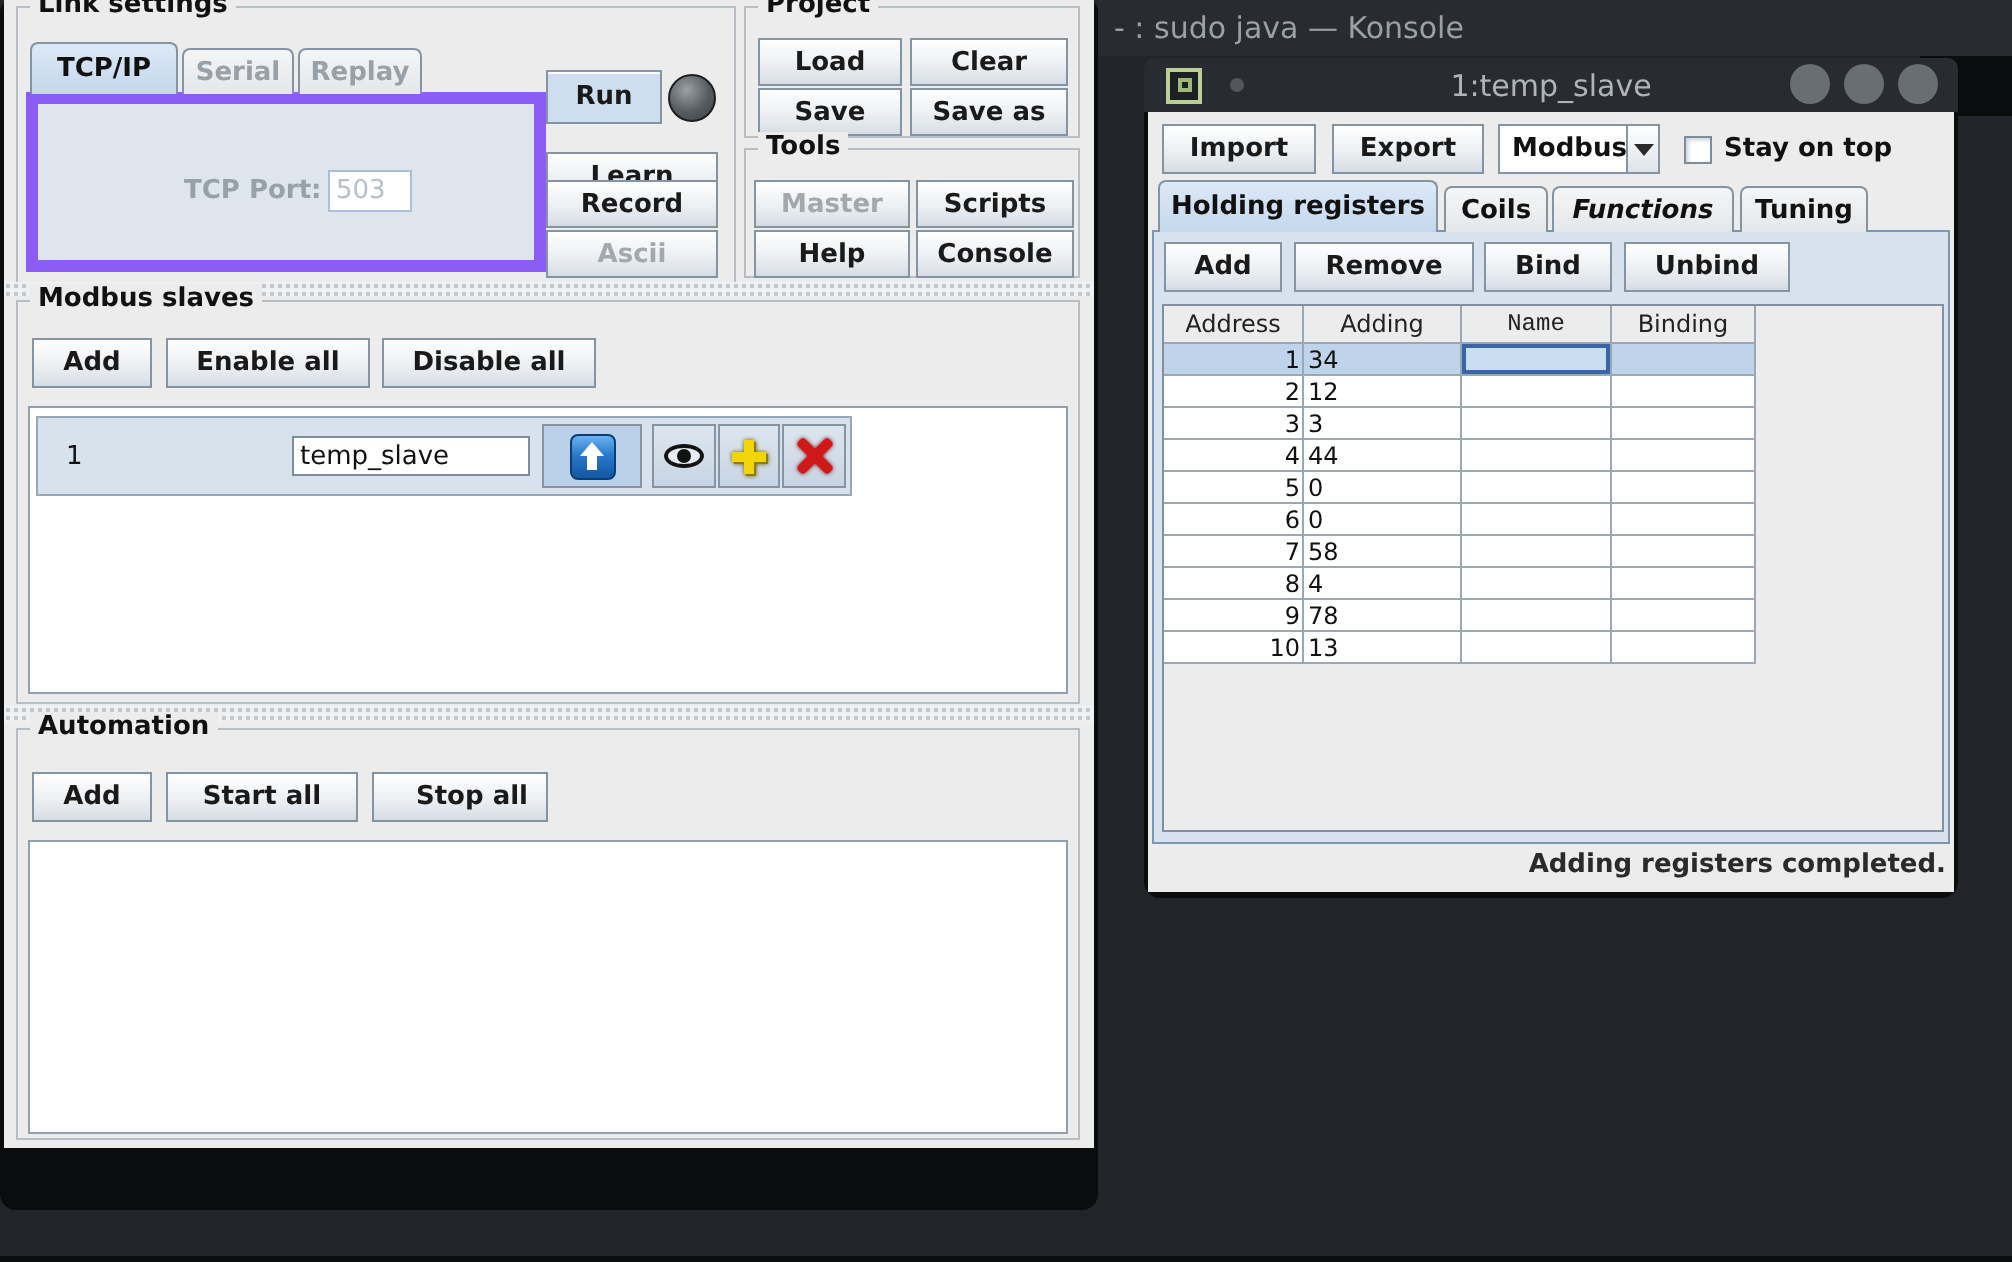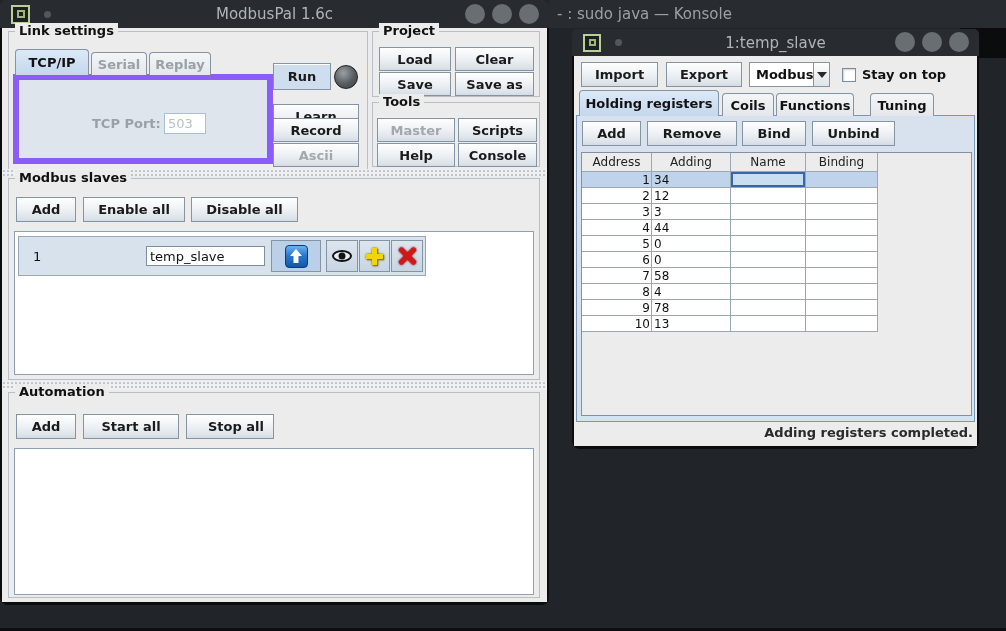--- a/index.html
+++ b/index.html
@@ -88,32 +88,20 @@
 </style>
 </head>
 <body>
 
 <div class="abs konsole-bar">
   <span>- : sudo java — Konsole</span>
 </div>
 <div class="abs black-patch"></div>
 
 <div class="abs window" style="left:0; top:0; width:549px; height:605px; padding:0 2px 3px;">
-  <div class="titlebar" style="margin:0 -2px;">
-    <span class="tb-appicon">
-        <i></i>
-      </span>
-    <span class="tb-dot"></span>
-    <span class="tb-title">ModbusPal 1.6c</span>
-    <span class="tb-circles">
-      <span class="tb-circle"></span>
-      <span class="tb-circle"></span>
-      <span class="tb-circle"></span>
-    </span>
-  </div>
   <div class="panel" style="width:545px; height:574px;">
 
     <div class="groupbox" style="left:6px; top:3px; width:360px; height:139px;">
       <span class="gtitle">Link settings</span>
       <div class="tab sel" style="left:6px; top:17px; width:74px;">
           <span>TCP/IP</span>
         </div>
       <div class="tab dim" style="left:82px; top:20px; width:56px;">
           <span>Serial</span>
         </div>
@@ -251,21 +239,21 @@
     </div>
     <span class="checkbox" style="left:268px; top:12px;"></span>
     <span class="plainlabel" style="left:288px; top:11px; font-weight:bold;">Stay on top</span>
 
     <div class="tab sel" style="left:5px; top:34px; width:140px;">
         <span>Holding registers</span>
       </div>
     <div class="tab" style="left:148px; top:37px; width:52px;">
         <span>Coils</span>
       </div>
-    <div class="tab" style="left:202px; top:37px; width:78px;">
+    <div class="tab" style="left:202px; top:37px; width:91px;font-style:italic;">
         <span>Functions</span>
       </div>
     <div class="tab" style="left:296px; top:37px; width:64px;">
         <span>Tuning</span>
       </div>
 
     <div style="position:absolute; left:2px; top:59px; width:399px; height:307px; background:#d8e2ee; border:1px solid #7a96b6;">
       <div class="btn" style="left:5px; top:5px; width:59px; height:25px;">
           <span>Add</span>
         </div>
@@ -276,21 +264,21 @@
           <span>Bind</span>
         </div>
       <div class="btn" style="left:235px; top:5px; width:83px; height:25px;">
           <span>Unbind</span>
         </div>
       <div class="scrollpane" style="left:4px; top:36px; width:391px; height:264px;">
         <div id="reg-table">
             <div class="trow">
               <div class="th" style="width: 70px;">Address</div>
               <div class="th" style="width: 79px;">Adding</div>
-              <div class="th" style="width: 75px;">Name</div>
+              <div class="th" style="width: 75px; font-family: Liberation Mono, monospace;">Name</div>
               <div class="th" style="width: 72px;">Binding</div>
             </div>
             <div class="trow sel">
               <div class="td c0" style="width: 70px;">1</div>
               <div class="td c1" style="width: 79px;">34</div>
               <div class="td c2 focuscell" style="width: 75px;"></div>
               <div class="td c3" style="width: 72px;"></div>
             </div>
             <div class="trow">
               <div class="td c0" style="width: 70px;">2</div>

